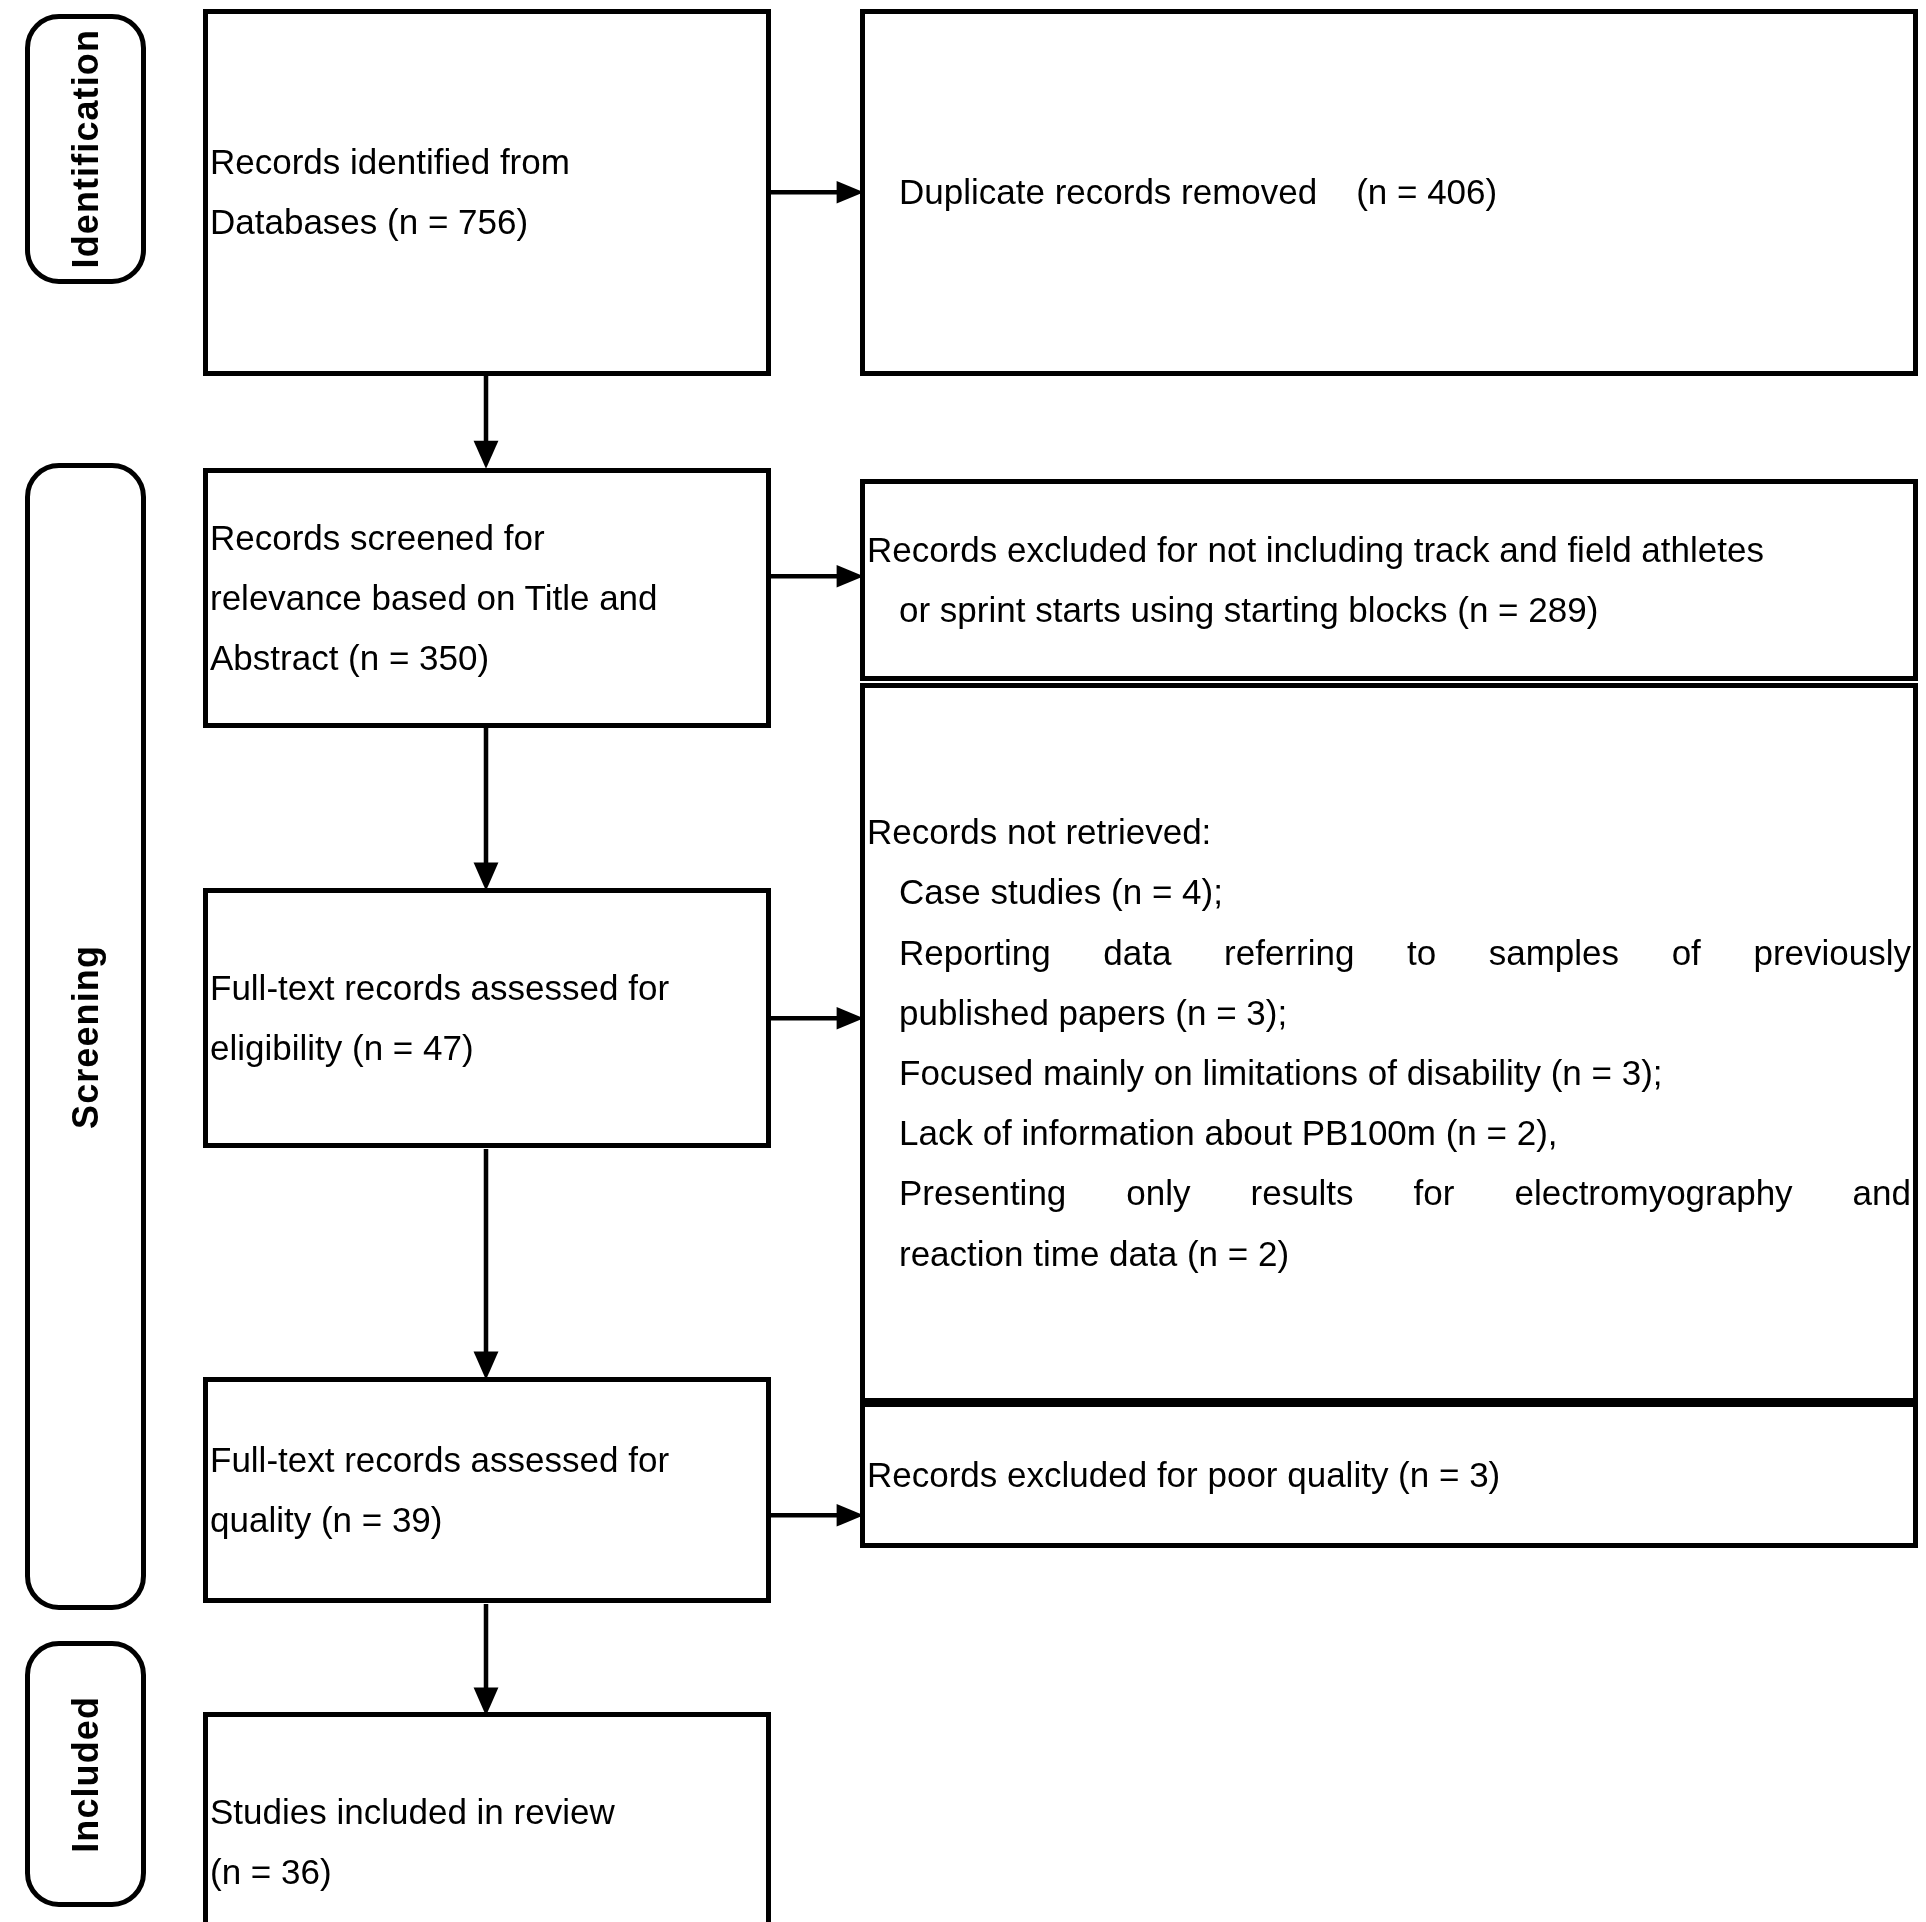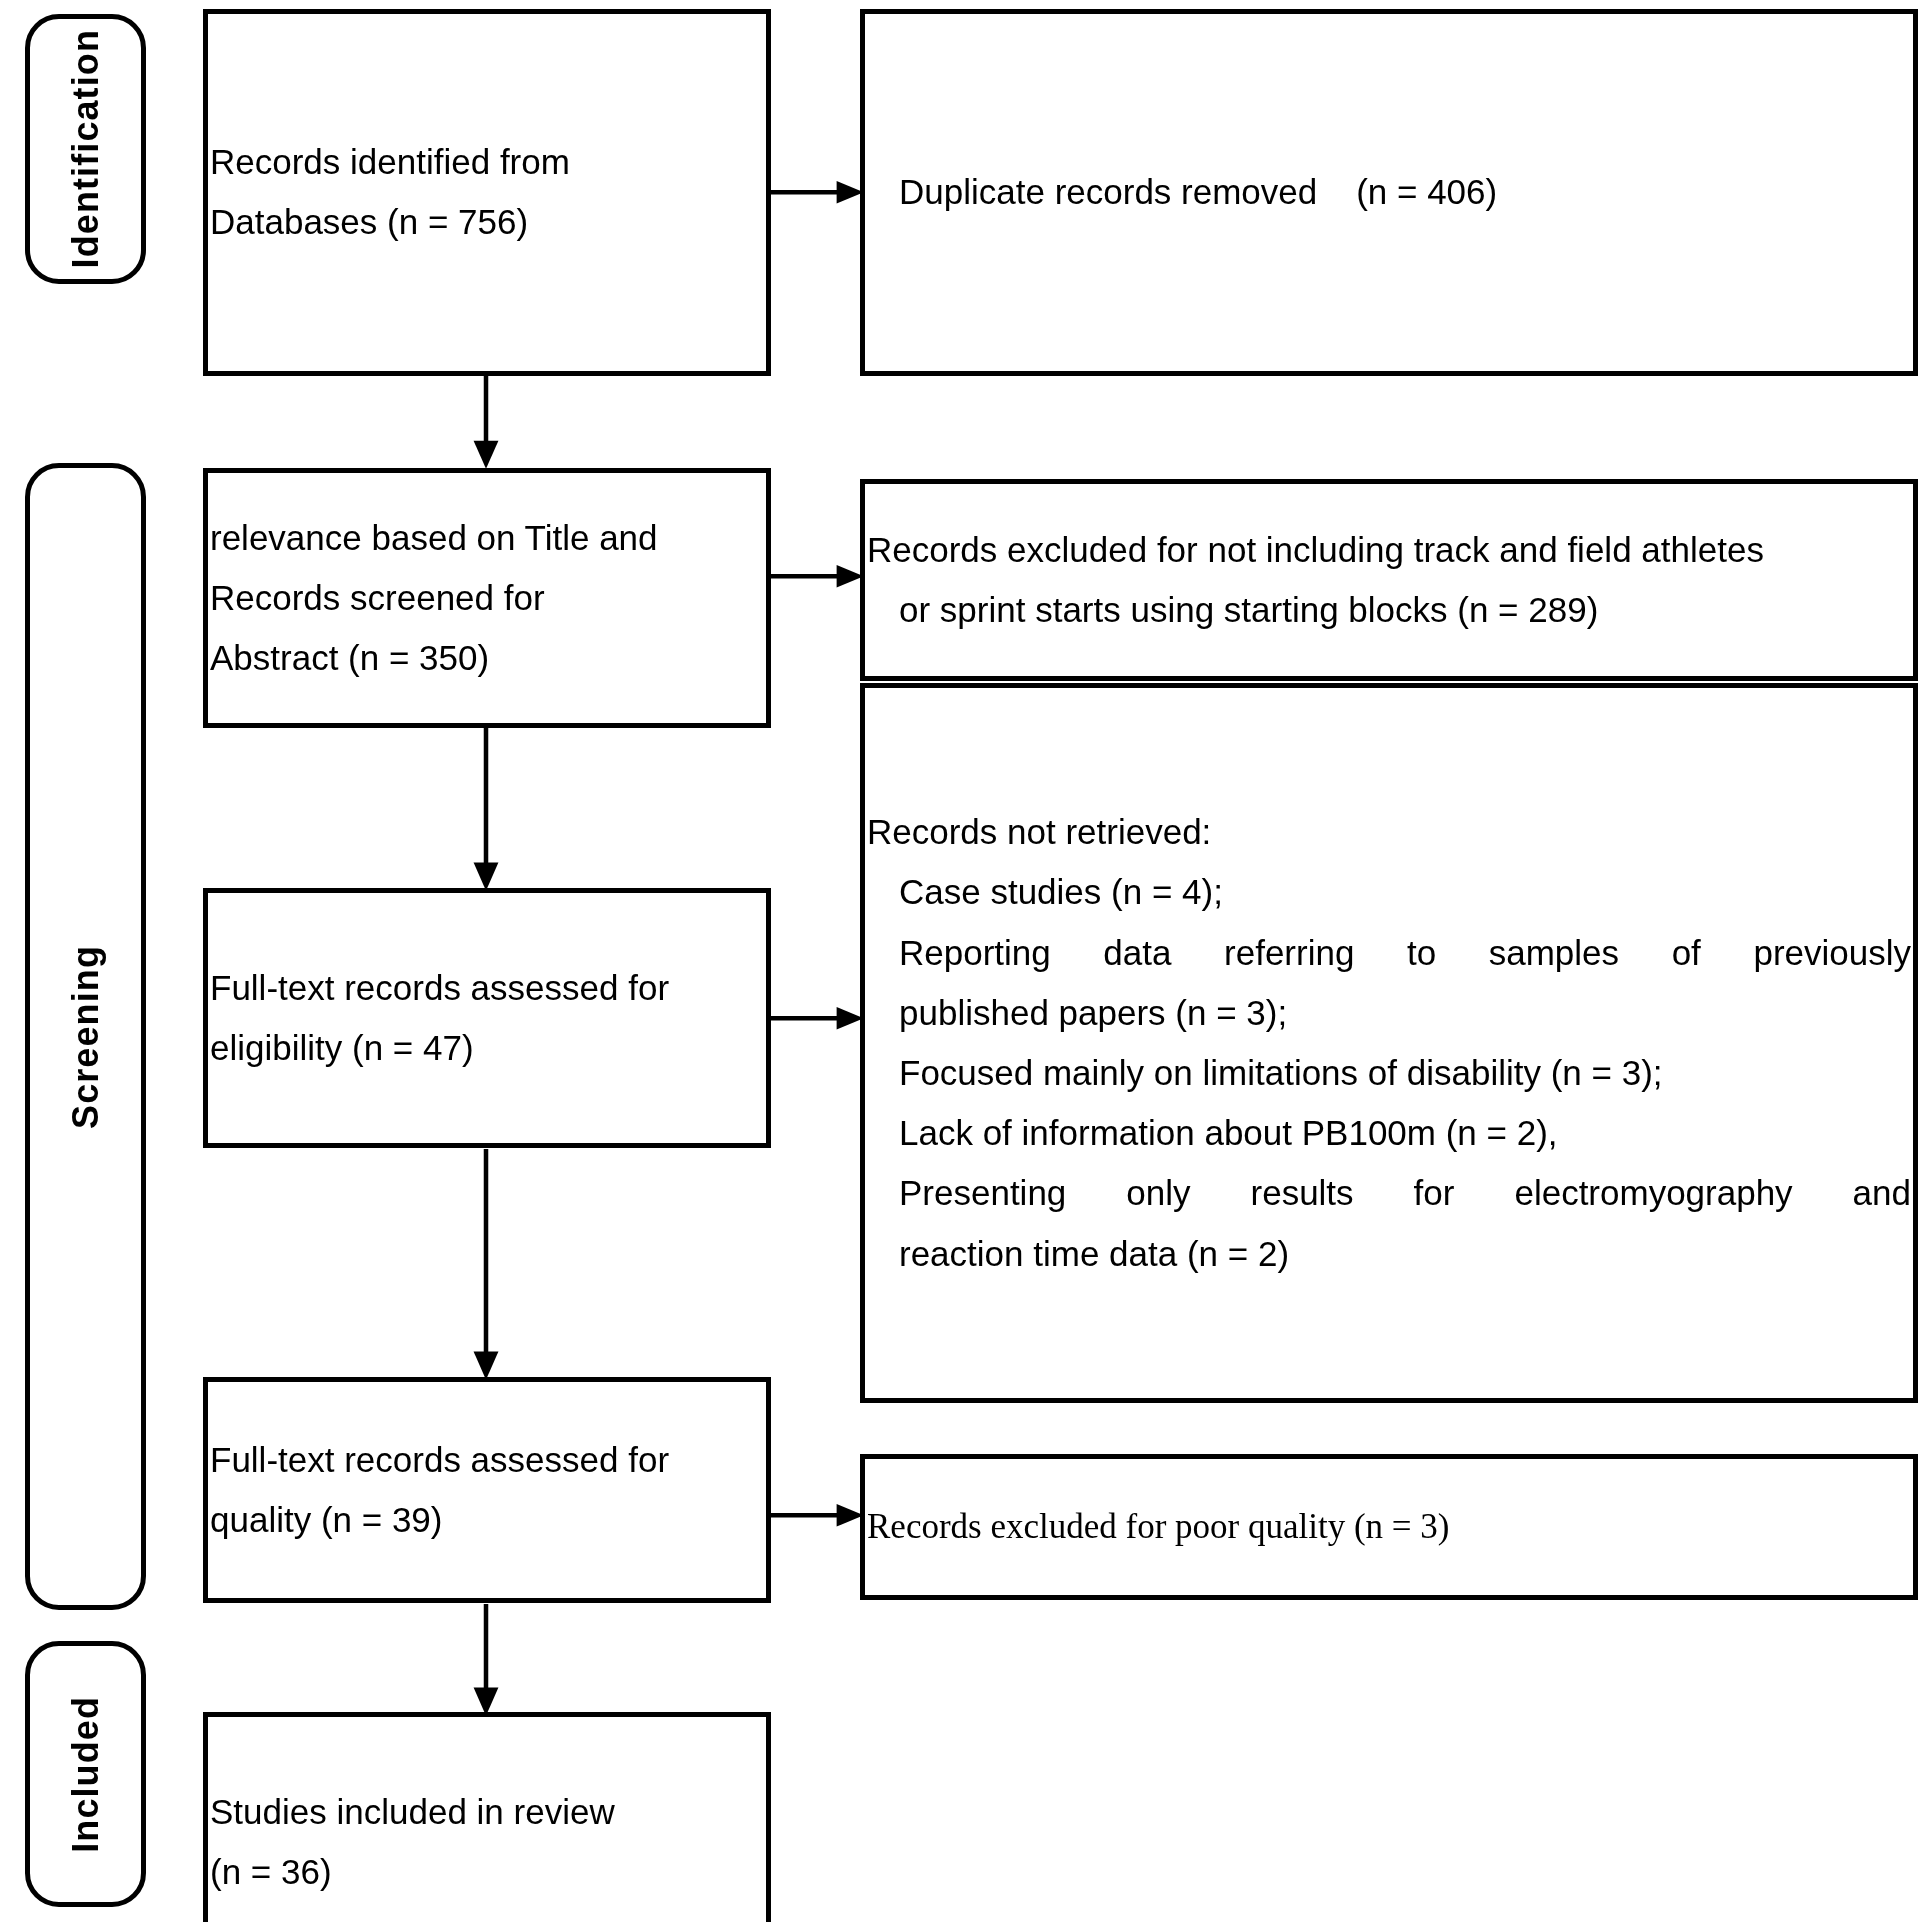--- a/index.html
+++ b/index.html
@@ -115,22 +115,22 @@
 
   <div class="conn" style="left:469px; top:374px; width:34px; height:96px;">
     <svg width="34" height="96" viewBox="0 0 60 170">
       <line x1="30" y1="0" x2="30" y2="128" stroke="#000000" stroke-width="8"></line>
       <polygon points="8,118 52,118 30,168" fill="#000000"></polygon>
     </svg>
   </div>
 
   <div class="flow-box" style="left:203px; top:468px; width:568px; height:260px;">
     <div class="flow-box-inner">
+      <div class="box-line">Records screened for</div>
       <div class="box-line">relevance based on Title and</div>
-      <div class="box-line">Records screened for</div>
       <div class="box-line">Abstract (n = 350)</div>
     </div>
   </div>
 
   <div class="flow-box" style="left:860px; top:458px; width:1058px; height:202px;margin-top:21px;">
     <div class="flow-box-inner">
       <div class="box-line">Records excluded for not including track and field athletes</div>
       <div class="box-line indent">or sprint starts using starting blocks (n = 289)</div>
     </div>
   </div>
@@ -183,21 +183,21 @@
     </svg>
   </div>
 
   <div class="flow-box" style="left:203px; top:1377px; width:568px; height:226px;">
     <div class="flow-box-inner">
       <div class="box-line">Full-text records assessed for</div>
       <div class="box-line">quality (n = 39)</div>
     </div>
   </div>
 
-  <div class="flow-box" style="left:860px; top:1454px; width:1058px; height:146px;font-family:Liberation Serif, serif;">
+  <div class="flow-box" style="left:860px; top:1402px; width:1058px; height:146px;">
     <div class="flow-box-inner">
       <div class="box-line">Records excluded for poor quality (n = 3)</div>
     </div>
   </div>
 
   <div class="conn" style="left:770px; top:1504px; width:96px; height:22.6px;">
     <svg width="96" height="22.6" viewBox="0 0 170 40">
       <line x1="0" y1="20" x2="128" y2="20" stroke="#000000" stroke-width="8"></line>
       <polygon points="118,0 166,20 118,40" fill="#000000"></polygon>
     </svg>

